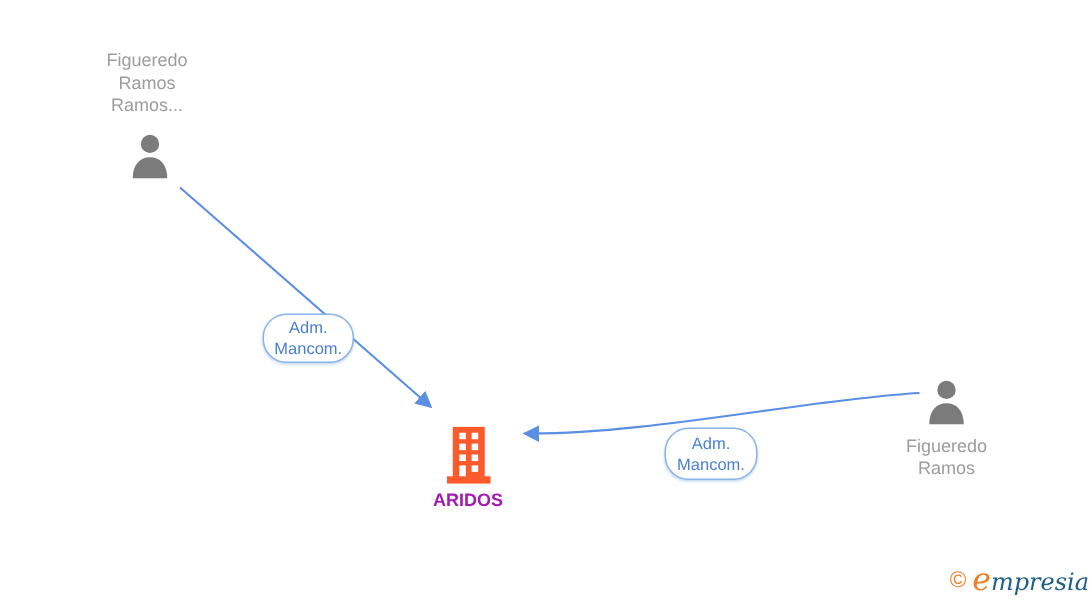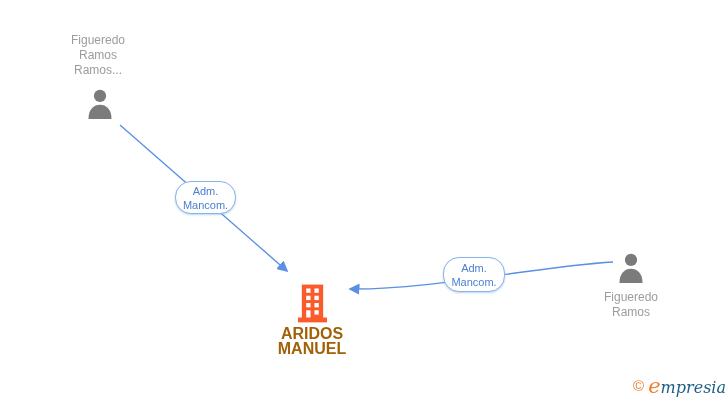--- a/index.html
+++ b/index.html
@@ -12,29 +12,30 @@
 
   .person-label{
     color:#9c9c9c;font-size:12px;line-height:15px;text-align:center;width:120px;
   }
   .person-icon-wrap{width:28px;height:30px;}
   .person-icon-wrap svg{display:block;width:100%;height:100%;}
 
   .company-icon-wrap{width:31px;height:40px;}
   .company-icon-wrap svg{display:block;width:100%;height:100%;}
   .company-label{
-    color:#a16207;font-size:16px;font-weight:bold;line-height:15px;text-align:center;width:140px;
+    color:#a21caf;font-size:12px;font-weight:bold;line-height:15px;text-align:center;width:140px;
   }
 
   .edge-label{
     background:#ffffff;border:1.5px solid #88b4e8;border-radius:16px;
     box-shadow:0 1px 2px rgba(110,160,220,0.45);
     color:#4a7fd1;font-size:11px;line-height:14px;text-align:center;
     display:flex;flex-direction:column;justify-content:center;
     box-sizing:border-box;
+    margin-top:28px;
   }
 
   .logo{right:2px;bottom:2px;white-space:nowrap;}
   .logo .c{color:#f07f2a;font-size:15px;vertical-align:2px;}
   .logo .e{color:#f07f2a;font-family:"DejaVu Serif",serif;font-style:italic;font-size:21px;margin-left:4px;}
   .logo .rest{color:#1e5f86;font-family:"DejaVu Serif",serif;font-style:italic;font-size:16px;}
 </style>
 </head>
 <body>
 
@@ -82,21 +83,20 @@
         <rect x="18" y="12.5" width="4.5" height="4.5"></rect>
         <rect x="9.5" y="20" width="4.5" height="4.5"></rect>
         <rect x="18" y="20" width="4.5" height="4.5"></rect>
         <rect x="9.5" y="27.5" width="4.5" height="7.5"></rect>
         <rect x="18" y="27.5" width="4.5" height="4.5"></rect>
       </g>
     </svg>
   </div>
   <div class="node-label company-label" style="left:242px;top:326px;">
     <div>ARIDOS</div>
-    <div>MANUEL</div>
   </div>
 
   <div class="edge-label" style="left:443px;top:257px;width:62px;height:35px;">
     <div>Adm.</div>
     <div>Mancom.</div>
   </div>
 
   <div class="node person-icon-wrap" style="left:617px;top:253px;">
     <svg viewBox="0 0 24 26">
       <g fill="#7b7b7b">

